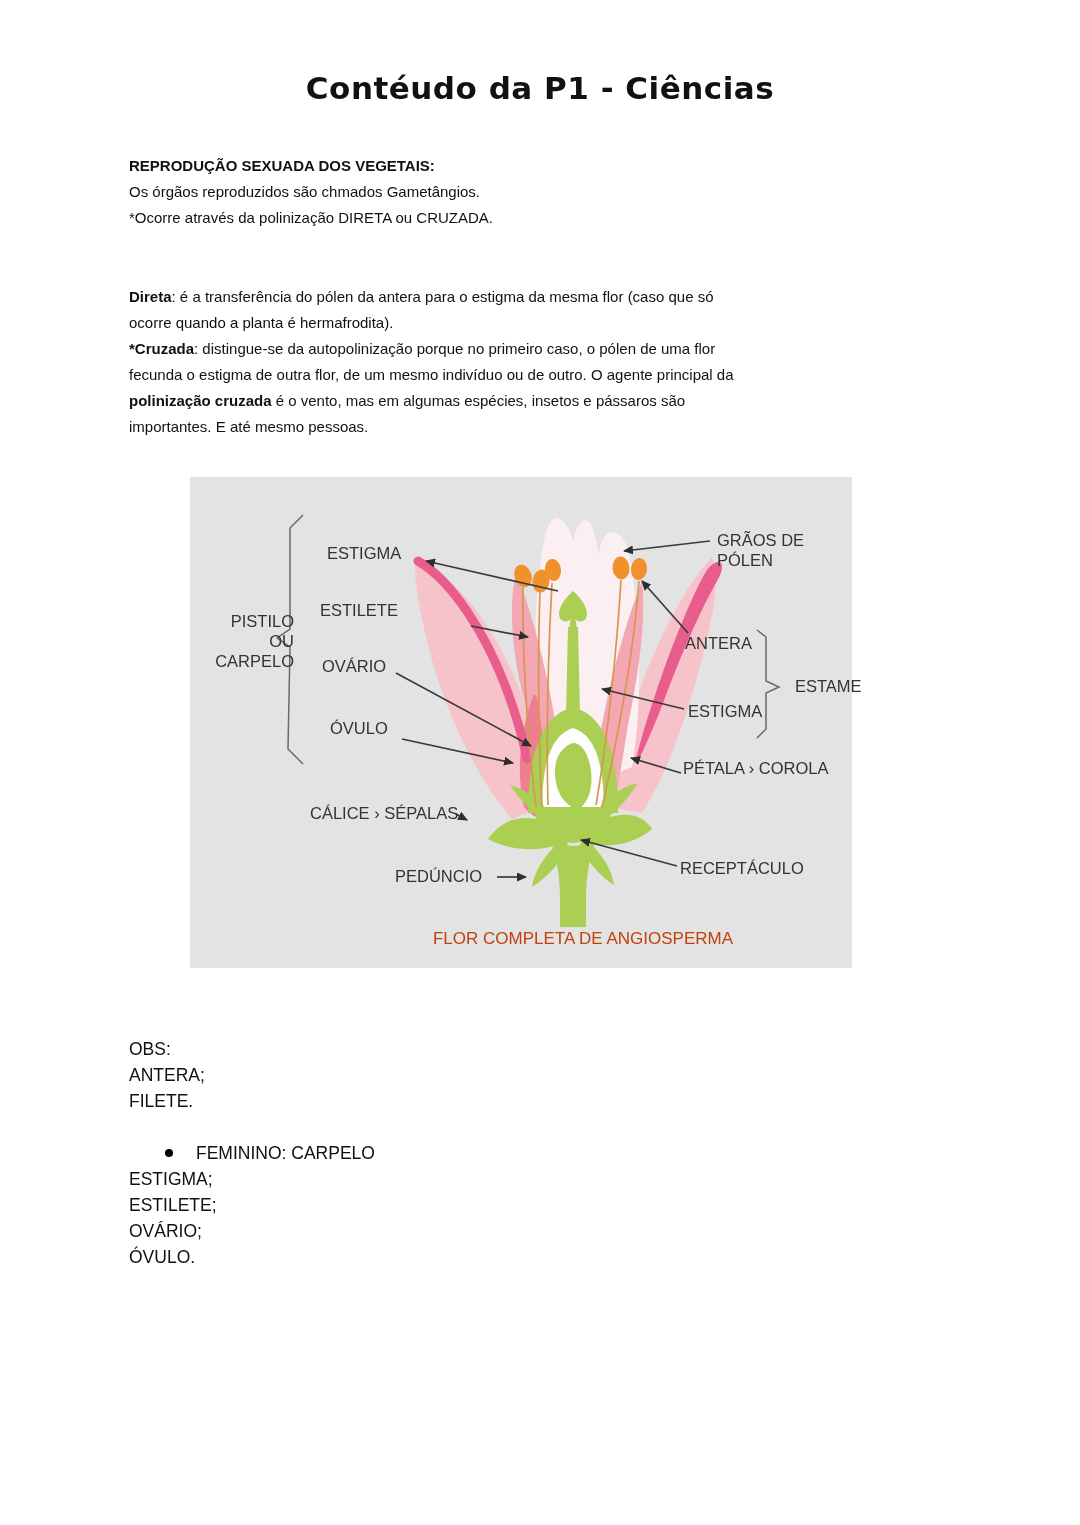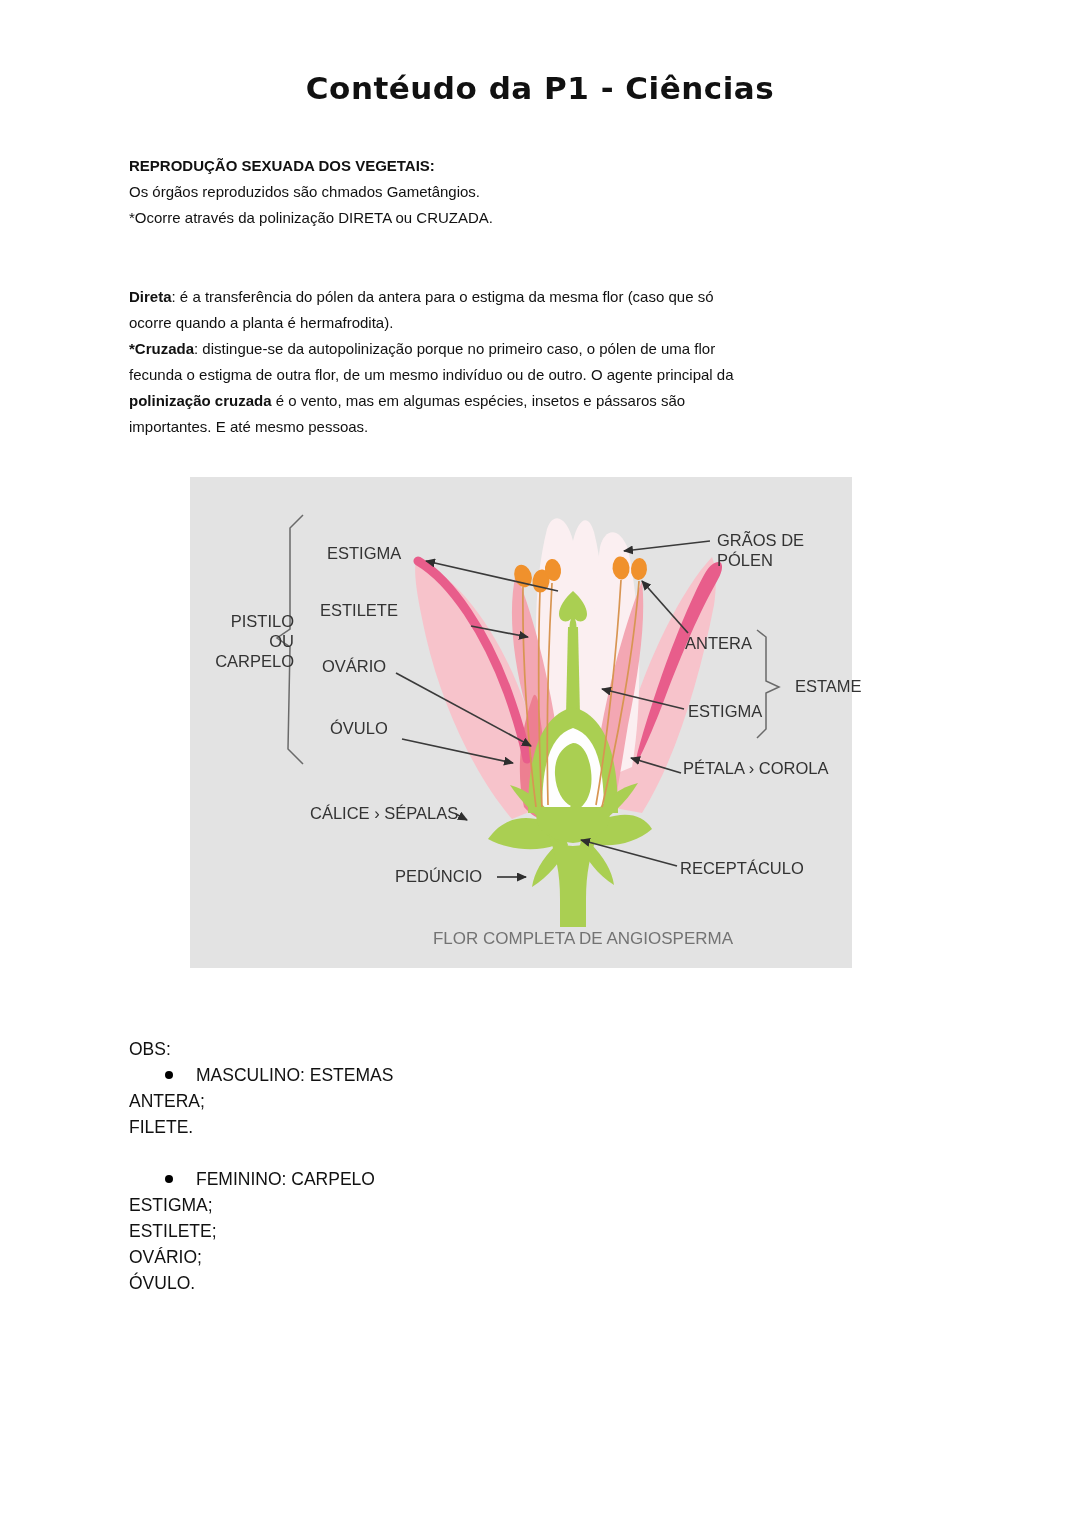--- a/index.html
+++ b/index.html
@@ -8,21 +8,21 @@
   .title{position:absolute;top:70px;left:0;width:1080px;text-align:center;
          font-family:"DejaVu Sans",sans-serif;font-weight:bold;font-size:31px;letter-spacing:.5px;}
   .tblock{position:absolute;left:129px;width:840px;font-size:15px;line-height:26px;}
   .b{font-weight:bold;}
   
   .diagram{position:absolute;left:190px;top:477px;width:662px;height:491px;background:var(--bg,#e3e3e3);}
   .fig{position:absolute;left:0;top:0;}
   .lbl{position:absolute;font-size:16.5px;line-height:20px;color:#333;white-space:nowrap;}
   .lbl-center{text-align:right;white-space:normal;}
   .caption{position:absolute;left:233px;top:452px;width:320px;text-align:center;
-           font-size:17px;color:#737373;}
+           font-size:17px;color:#c2410c;}
   
   .obs{position:absolute;left:129px;top:1036px;width:600px;font-size:17.5px;line-height:26px;}
   .line{height:26px;}
   .dot{display:inline-block;width:8px;height:8px;border-radius:50%;background:#000;
        margin-left:36px;margin-right:23px;vertical-align:middle;margin-bottom:3px;}
 </style>
 </head>
 <body>
 
 <div class="page">
@@ -134,21 +134,20 @@
     <div class="lbl" style="left:495px;top:156px;">ANTERA</div>
     <div class="lbl" style="left:605px;top:199px;">ESTAME</div>
     <div class="lbl" style="left:498px;top:224px;">ESTIGMA</div>
     <div class="lbl" style="left:493px;top:281px;">PÉTALA › COROLA</div>
     <div class="lbl" style="left:490px;top:381px;">RECEPTÁCULO</div>
     <div class="caption">FLOR COMPLETA DE ANGIOSPERMA</div>
   </div>
 
   <div class="obs">
     <div class="line">OBS:</div>
-    <div class="line"><span class="dot"></span><span>MASCULINO: ESTEMAS</span></div>
     <div class="line">ANTERA;</div>
     <div class="line">FILETE.</div>
     <div class="line"></div>
     <div class="line"><span class="dot"></span><span>FEMININO: CARPELO</span></div>
     <div class="line">ESTIGMA;</div>
     <div class="line">ESTILETE;</div>
     <div class="line">OVÁRIO;</div>
     <div class="line">ÓVULO.</div>
   </div>
 

